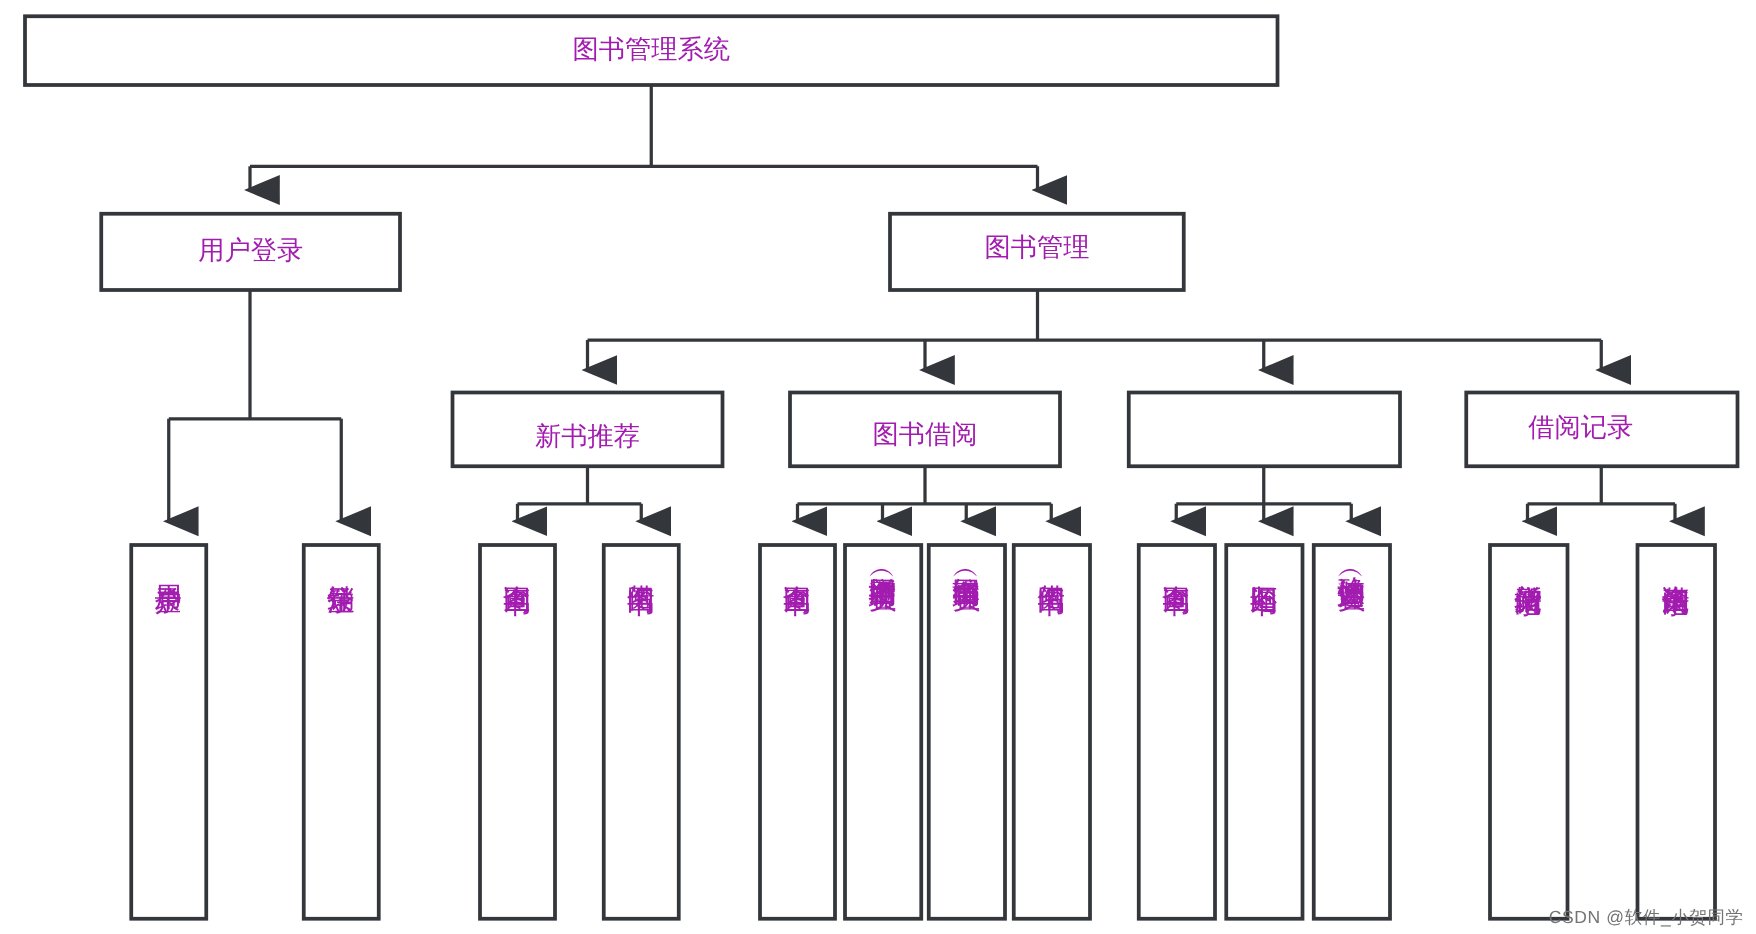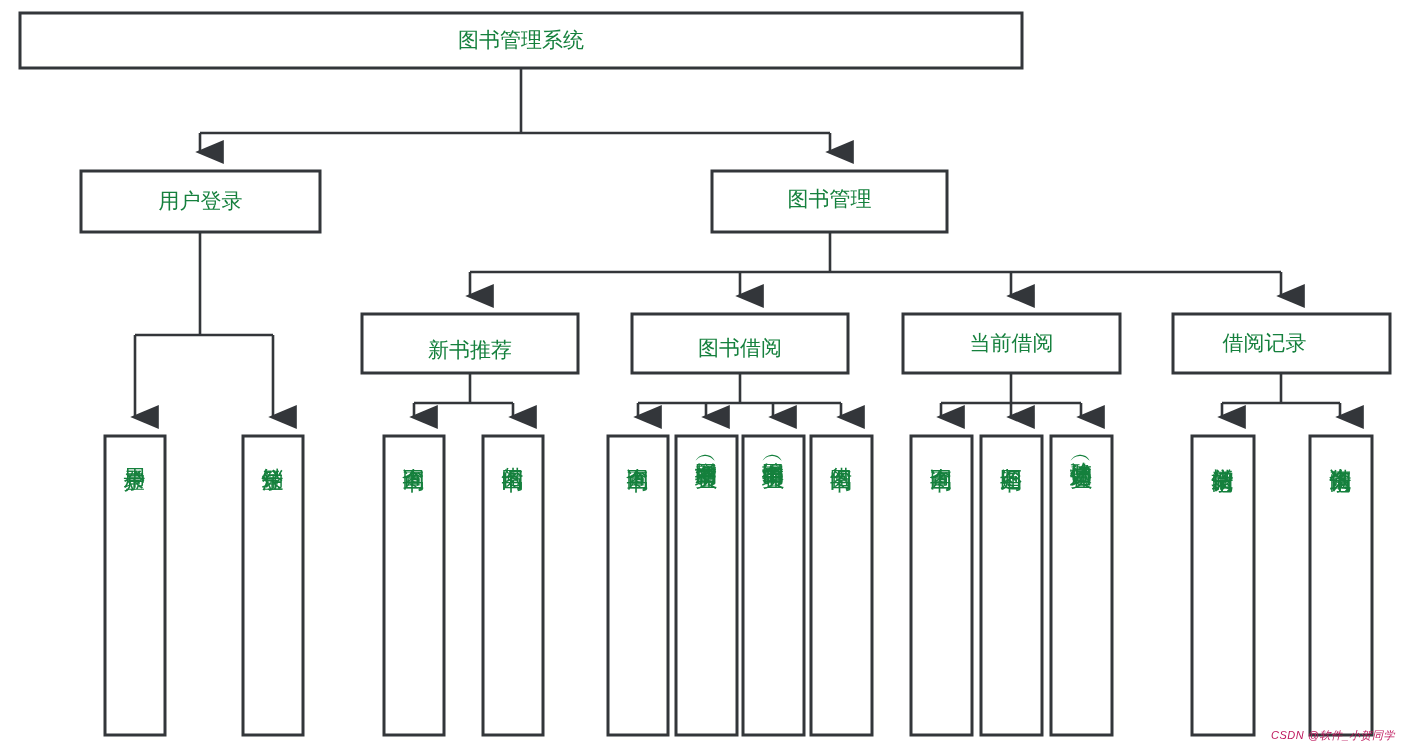--- a/index.html
+++ b/index.html
@@ -39,21 +39,21 @@
   .arrow-head {
     fill: #33363a;
     stroke: none;
   }
   
   .node-label {
     position: absolute;
     display: flex;
     align-items: center;
     justify-content: center;
-    color: #15803d;
+    color: #a21caf;
     text-align: center;
     line-height: 1.18;
     pointer-events: none;
   }
   .h-label {
     font-size: 21px;
   }
   .v-label {
     writing-mode: vertical-rl;
     text-orientation: upright;
@@ -65,25 +65,24 @@
     padding-top: 14px;
     box-sizing: border-box;
   }
   .v-label.tall {
     padding-top: 8px;
   }
   .watermark {
     position: absolute;
     right: 10px;
     bottom: 4px;
-    font-size: 11px;
-    color: #be185d;
+    font-size: 14px;
+    color: #737373;
     letter-spacing: 0.5px;
     white-space: nowrap;
-    font-style: italic;
   }
 </style>
 </head>
 <body>
 
 <div id="diagram-root">
 
   <svg id="diagram-svg" viewBox="0 0 1405 747">
     <defs>
       <marker id="arrow" viewBox="0 0 12 12" refX="6" refY="10" markerWidth="11" markerHeight="11" orient="auto-start-reverse">
@@ -174,21 +173,20 @@
     <rect class="node-box" x="1310" y="436" width="62" height="299"></rect>
   </svg>
 
   <div class="node-label h-label" style="left:20px; top:13px; width:1002px; height:55px;">图书管理系统</div>
 
   <div class="node-label h-label" style="left:81px; top:171px; width:239px; height:61px;">用户登录</div>
   <div class="node-label h-label" style="left:712px; top:171px; width:235px; height:61px;font-family:Liberation Mono, monospace;">图书管理</div>
 
   <div class="node-label h-label" style="left:362px; top:314px; width:216px; height:73px;">新书推荐</div>
   <div class="node-label h-label" style="left:632px; top:314px; width:216px; height:69px;">图书借阅</div>
-  <div class="node-label h-label" style="left:903px; top:314px; width:217px; height:59px;">当前借阅</div>
   <div class="node-label h-label" style="left:1134px; top:314px; width:217px; height:59px;padding-left:22px;">借阅记录</div>
 
   <div class="node-label v-label" style="left:105px; top:436px; width:60px; height:299px;">用户登录</div>
   <div class="node-label v-label" style="left:243px; top:436px; width:60px; height:299px;">注销登录</div>
 
   <div class="node-label v-label" style="left:384px; top:436px; width:60px; height:299px;">查询图书</div>
   <div class="node-label v-label" style="left:483px; top:436px; width:60px; height:299px;">借阅图书</div>
 
   <div class="node-label v-label" style="left:608px; top:436px; width:60px; height:299px;">查询图书</div>
   <div class="node-label v-label tall" style="left:676px; top:436px; width:61px; height:299px;">新增图书（管理员）</div>

